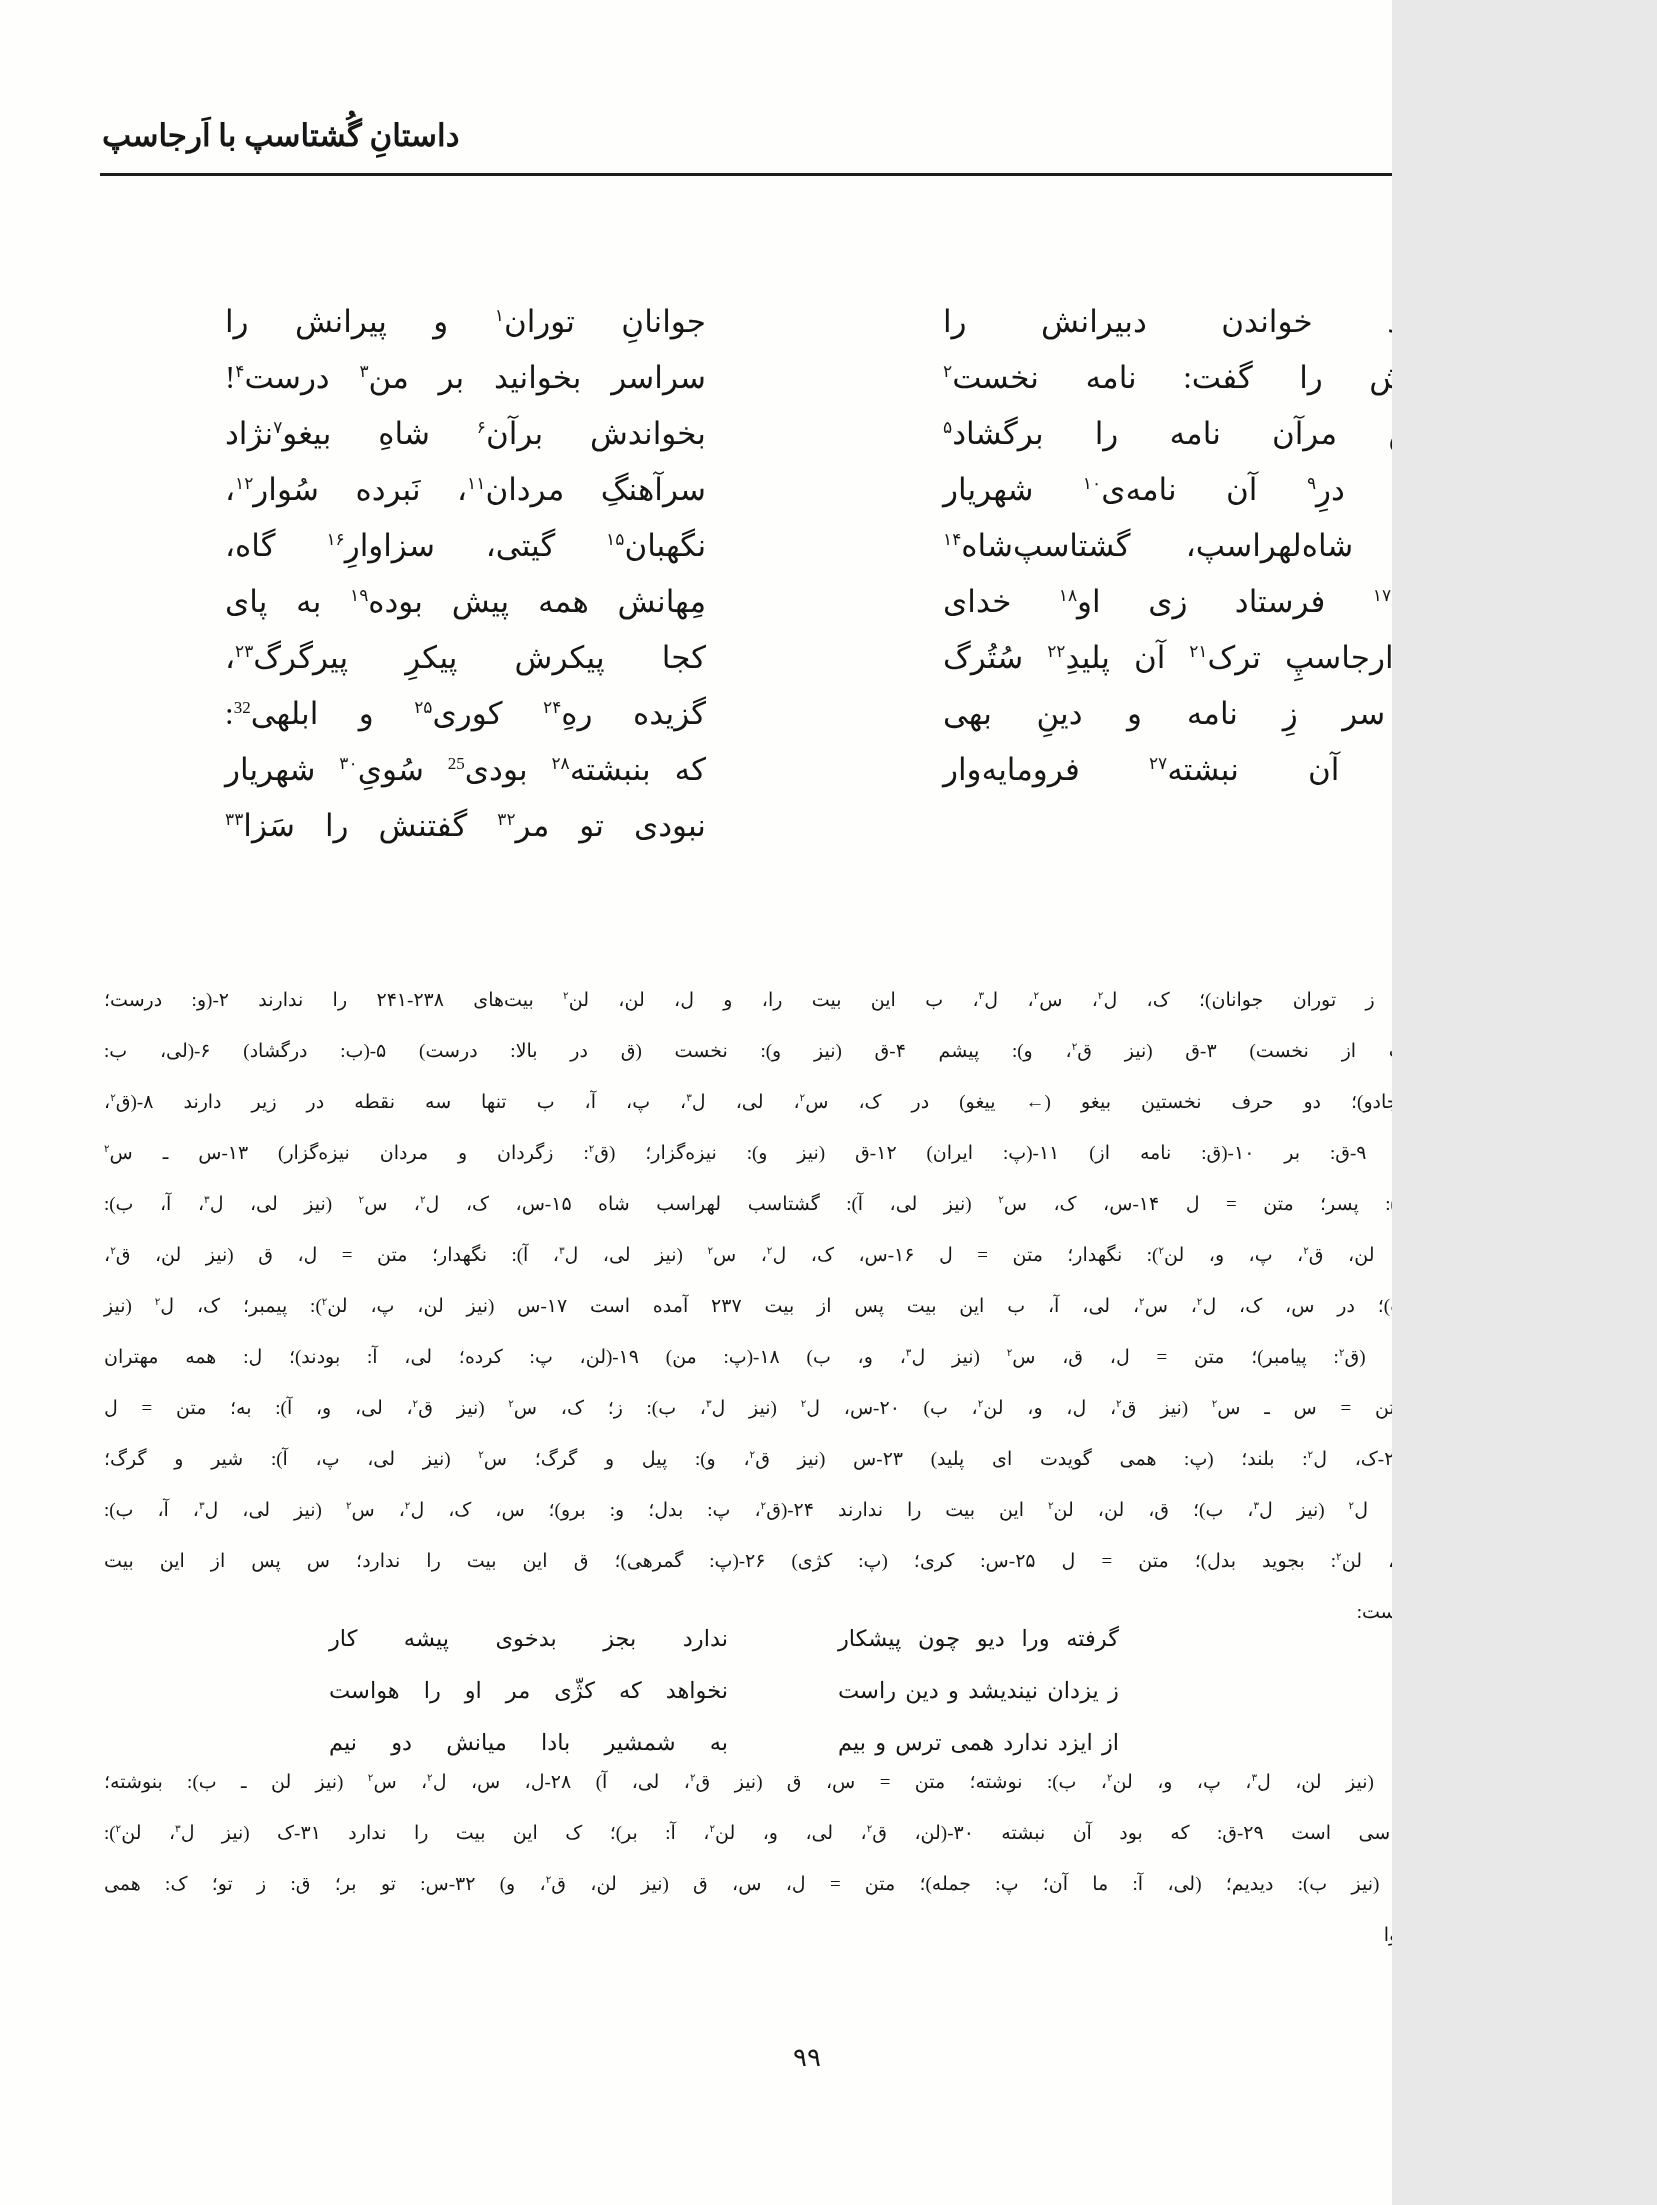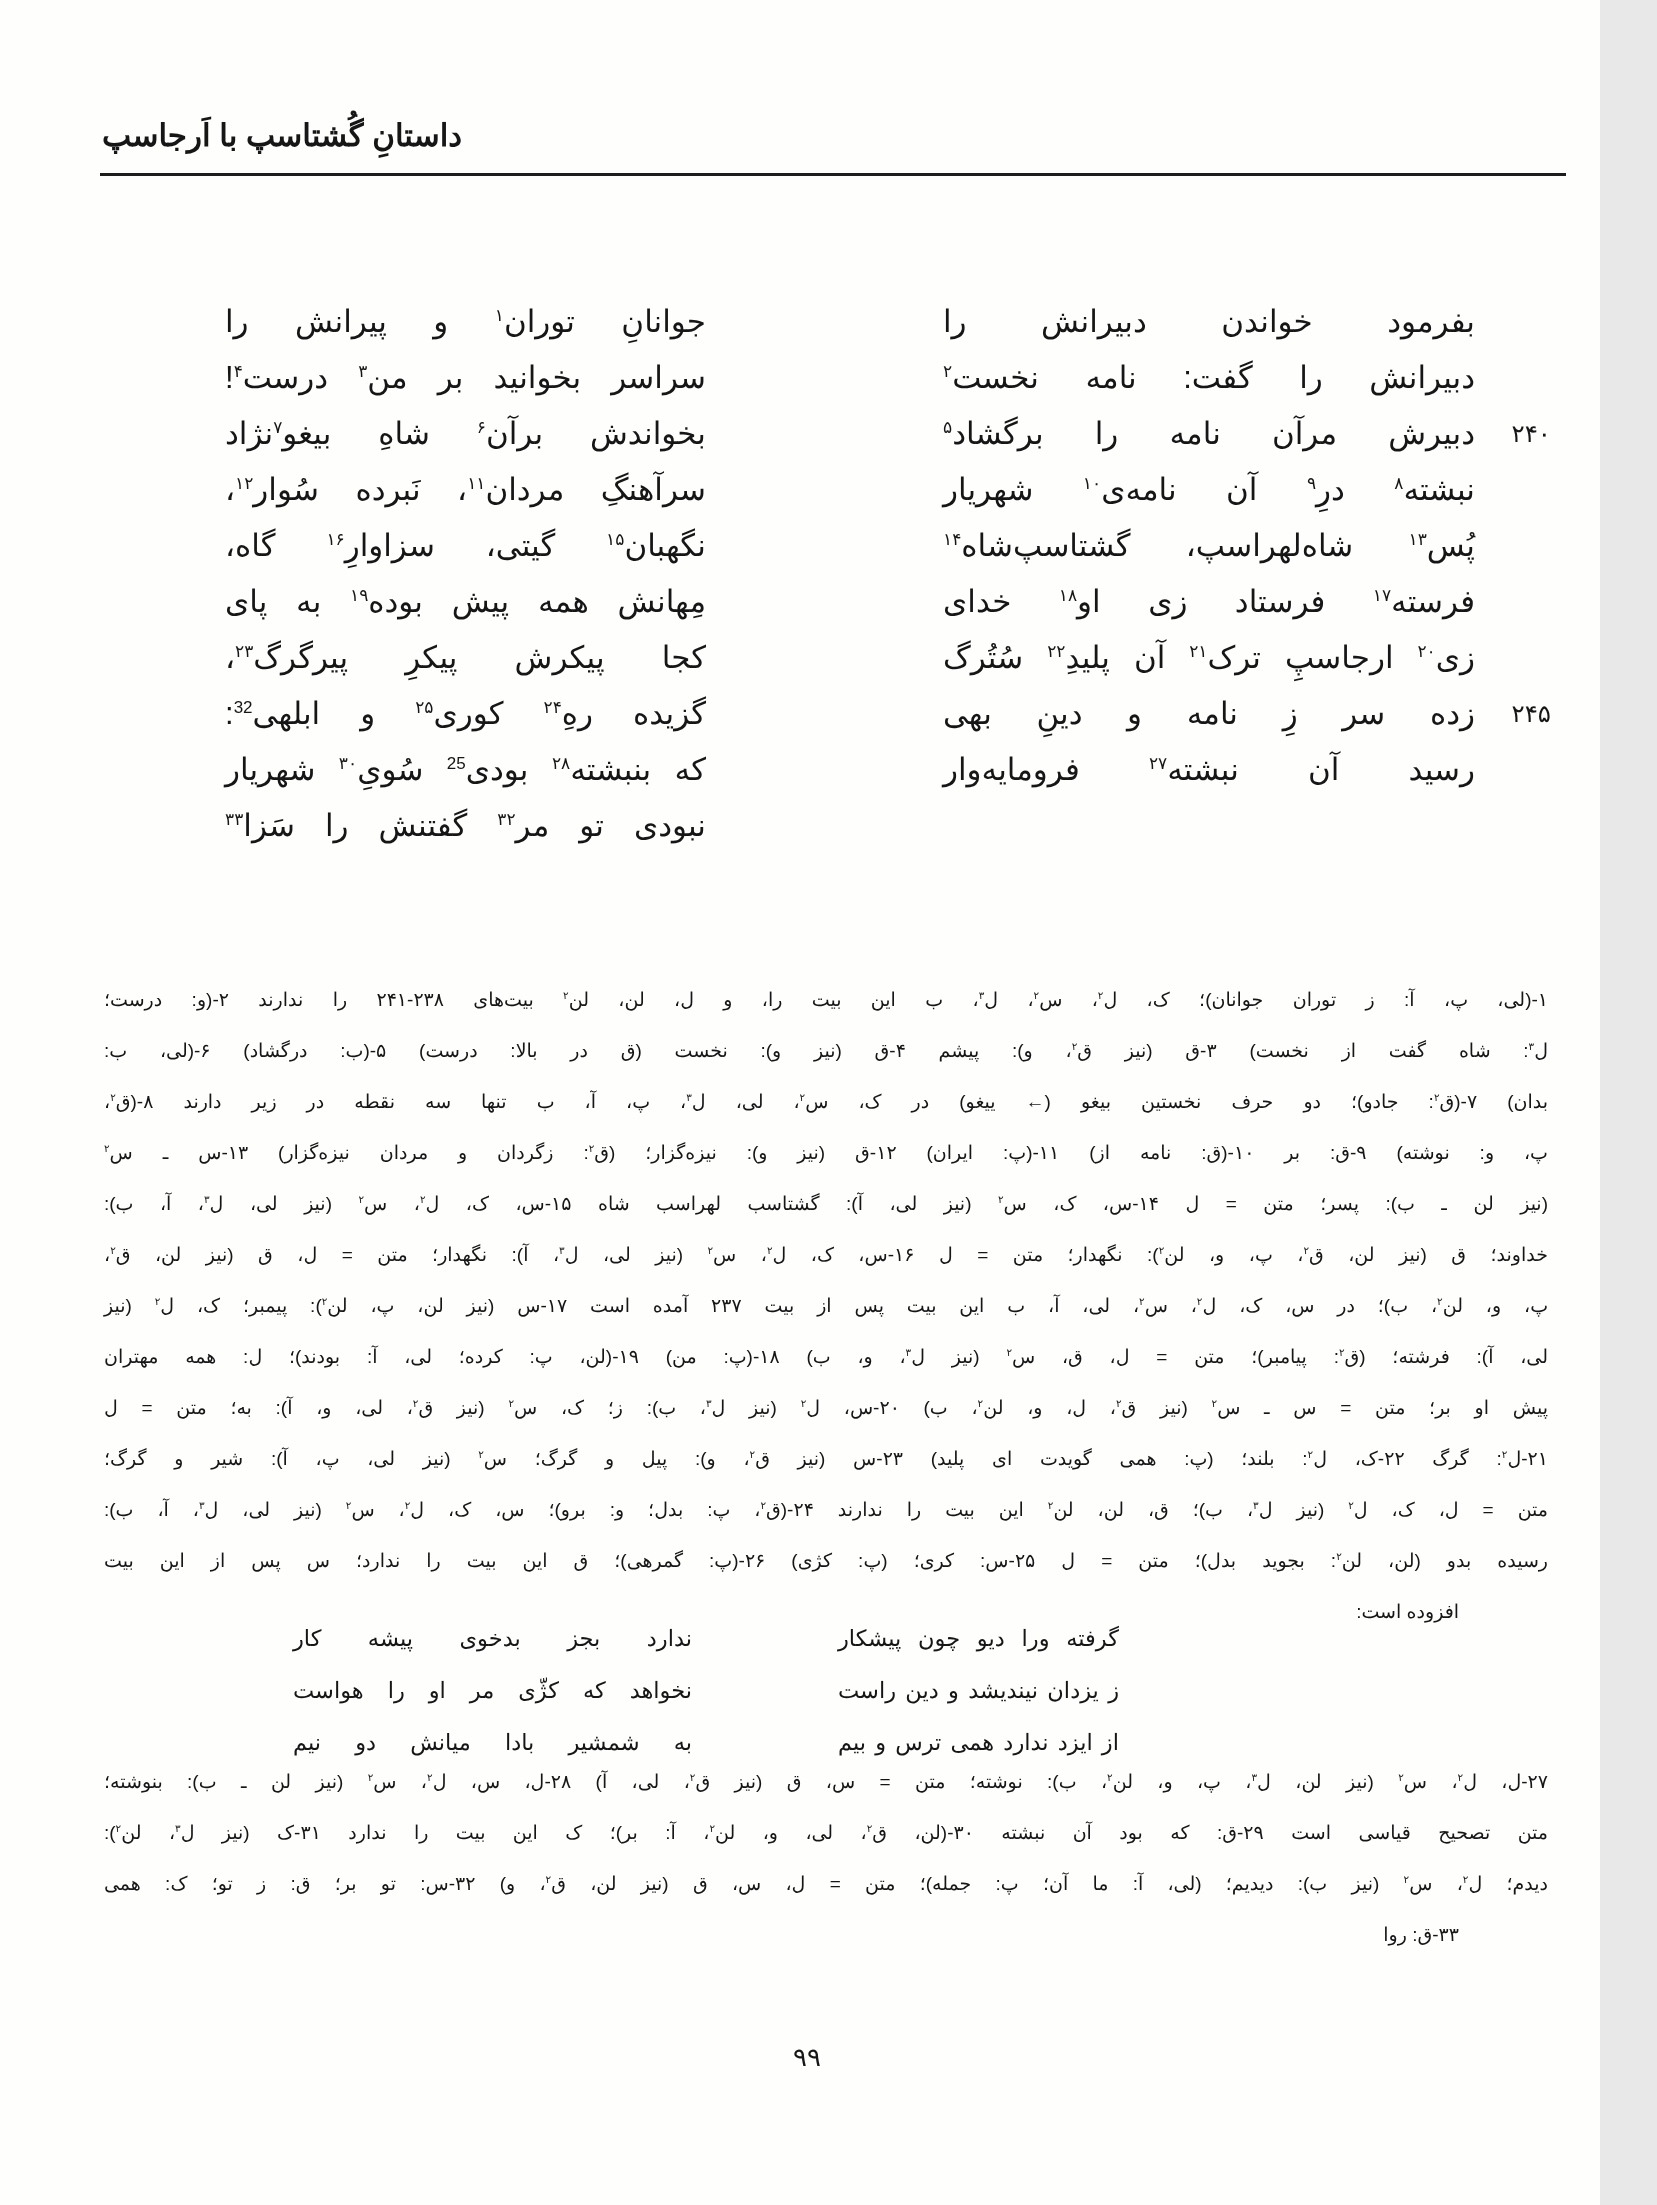--- a/index.html
+++ b/index.html
@@ -1,20 +1,20 @@
 <!DOCTYPE html>
 <html lang="fa" style="font-size:11px"><head>
 <meta charset="utf-8">
 <style>
   html,body{margin:0;padding:0;background:#e8e8e8;}
   .page{
     position:relative;
-    width:1600px;height:2205px;
+    width:1392px;height:2205px;
     background:#fefefdff;
-    font-family:Liberation Sans, sans-serif;
+    font-family:Liberation Serif, serif;
     color:#161616;
     overflow:hidden;
   }
   
   .title{
     position:absolute;top:117px;left:102px;
     font-size:31px;font-weight:700;
     direction:rtl;white-space:nowrap;
     letter-spacing:0.3px;
   }
@@ -46,21 +46,21 @@
     text-align:justify;text-align-last:justify;
   }
   .aline.tail{
     text-align:right;text-align-last:right;
     padding-right:89px;
   }
   
   .quote{position:absolute;top:1612px;left:293px;width:826px;direction:rtl;}
   .qrow{height:52px;display:flex;align-items:center;}
   .qr{width:281px;flex:0 0 auto;}
-  .ql{width:399px;flex:0 0 auto;}
+  .ql{width:399px;flex:0 0 auto;margin-left:36px;}
   .qsp{flex:1 1 auto;}
   .qr,.ql{
     font-size:22.5px;white-space:nowrap;
     text-align:justify;text-align-last:justify;
   }
   
   .pagenum{
     position:absolute;top:2042px;left:746px;width:75px;
     text-align:right;font-size:26px;
   }

